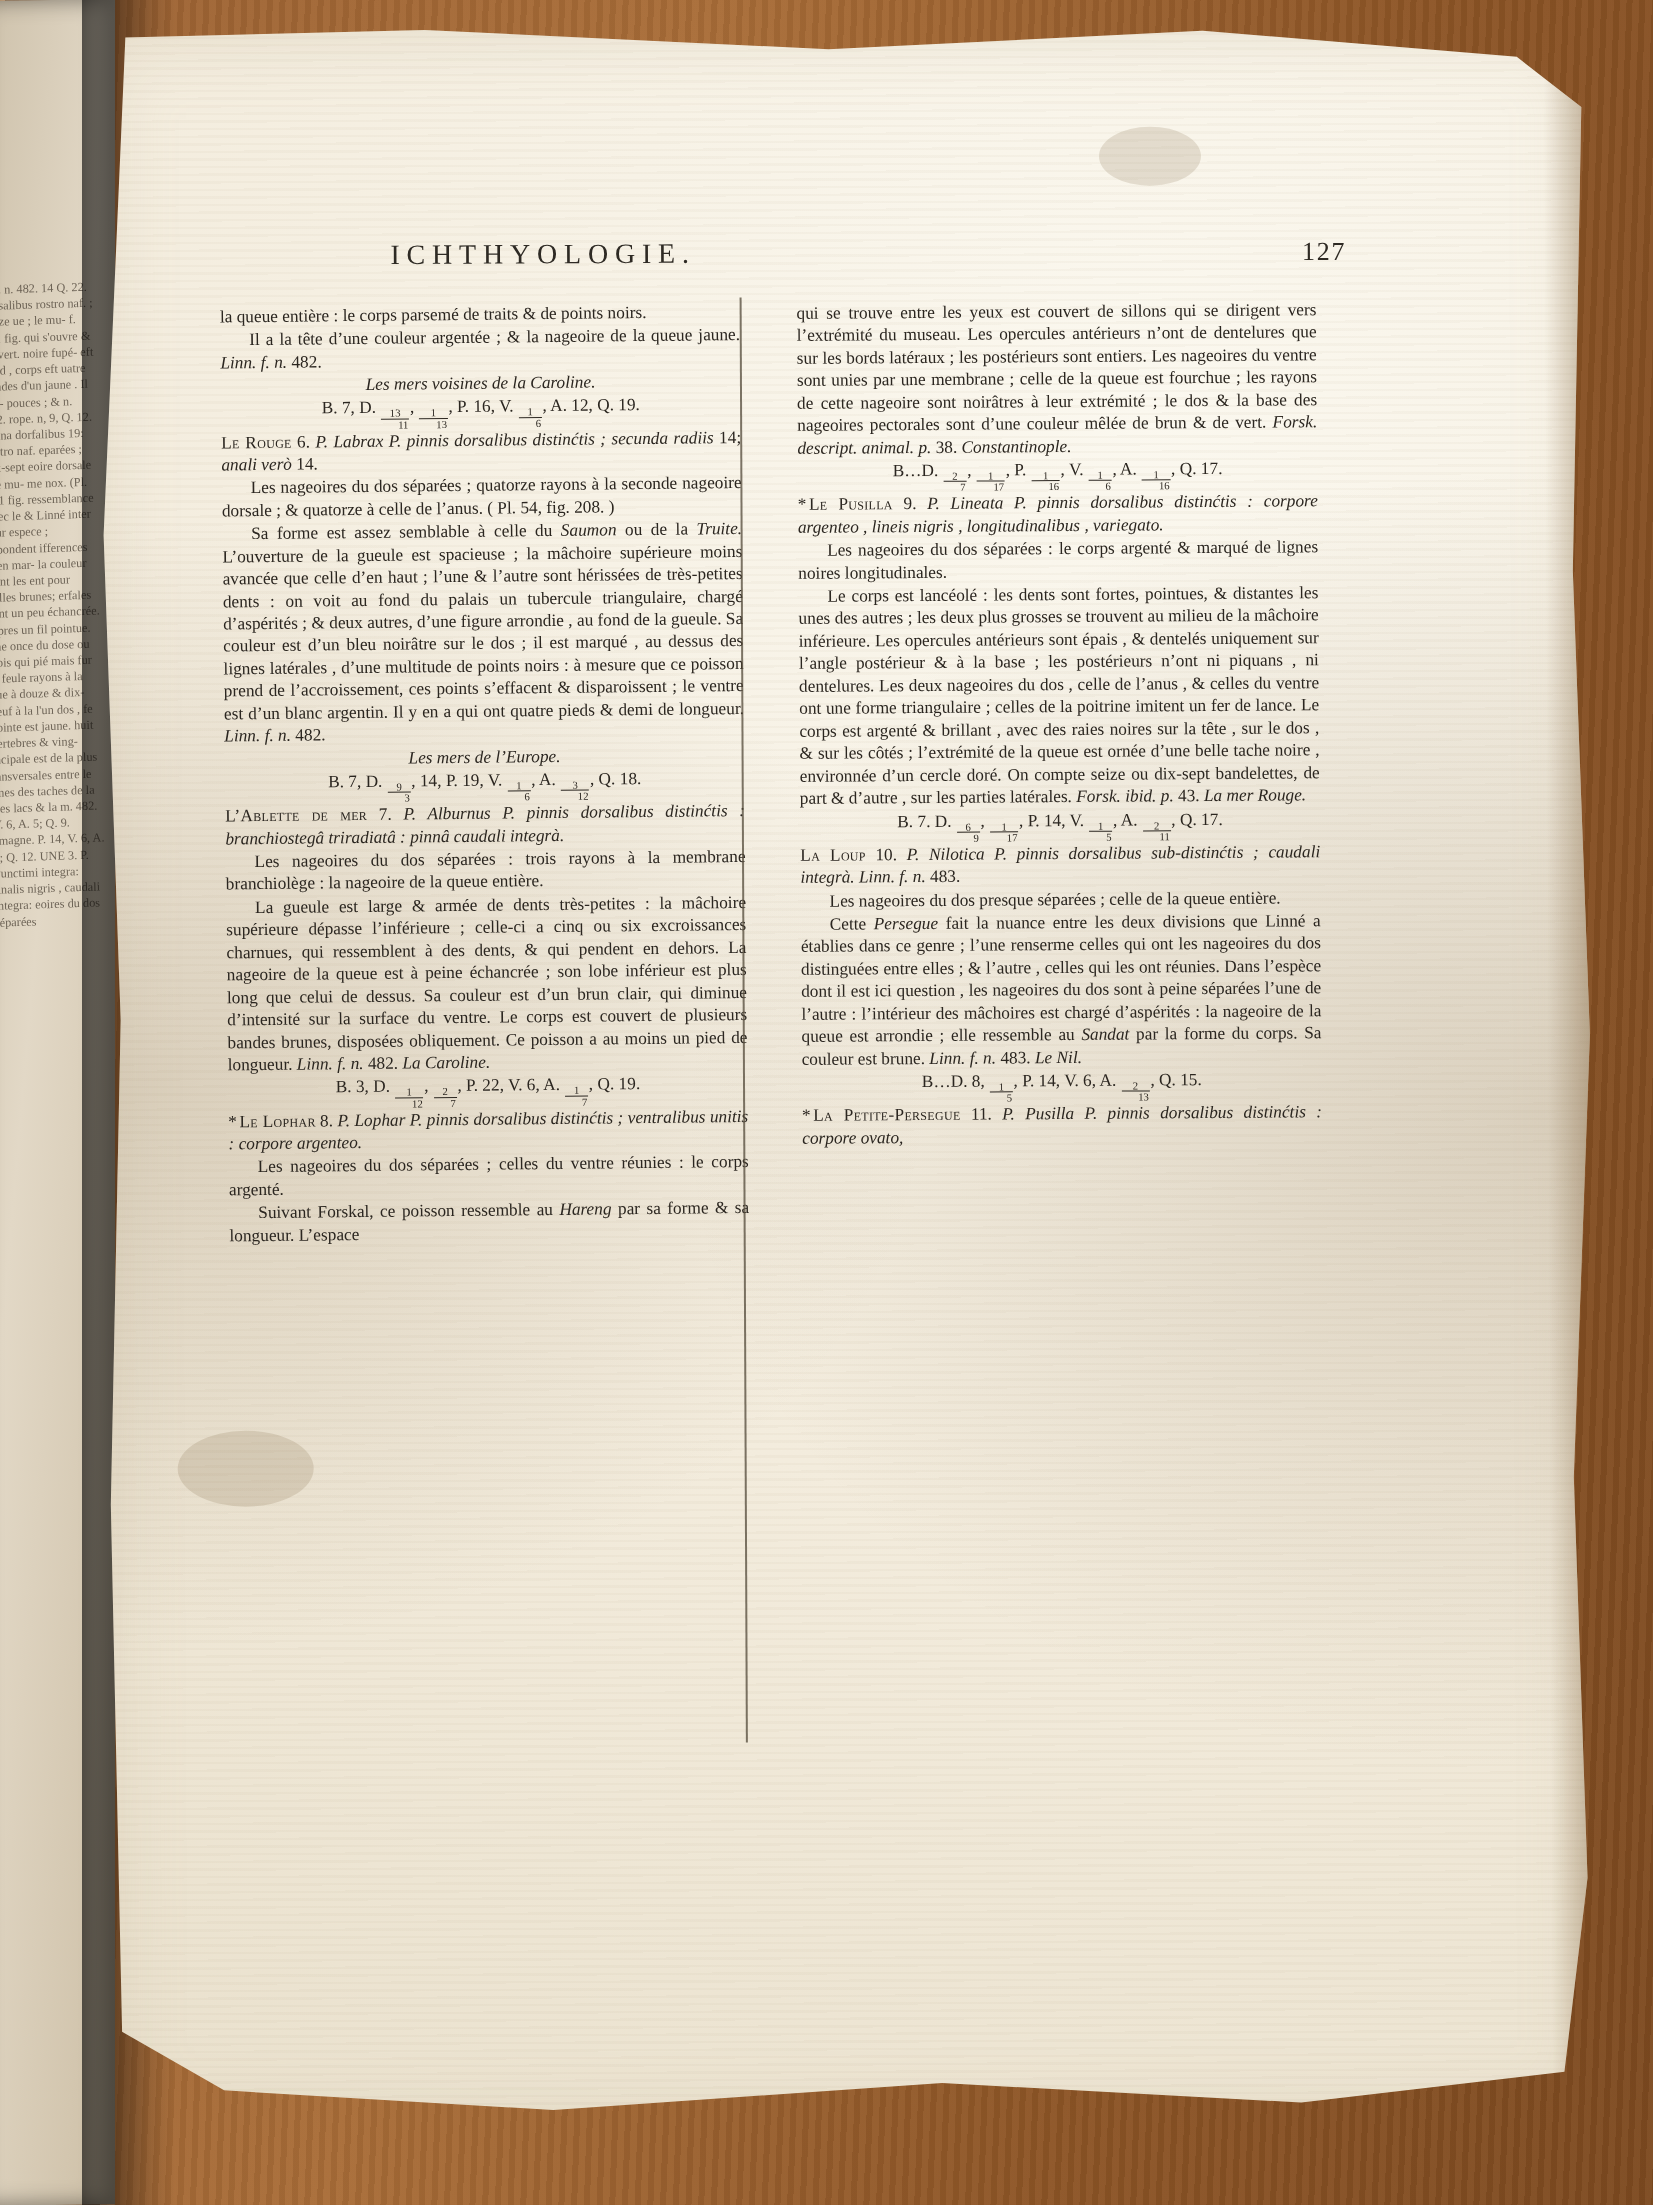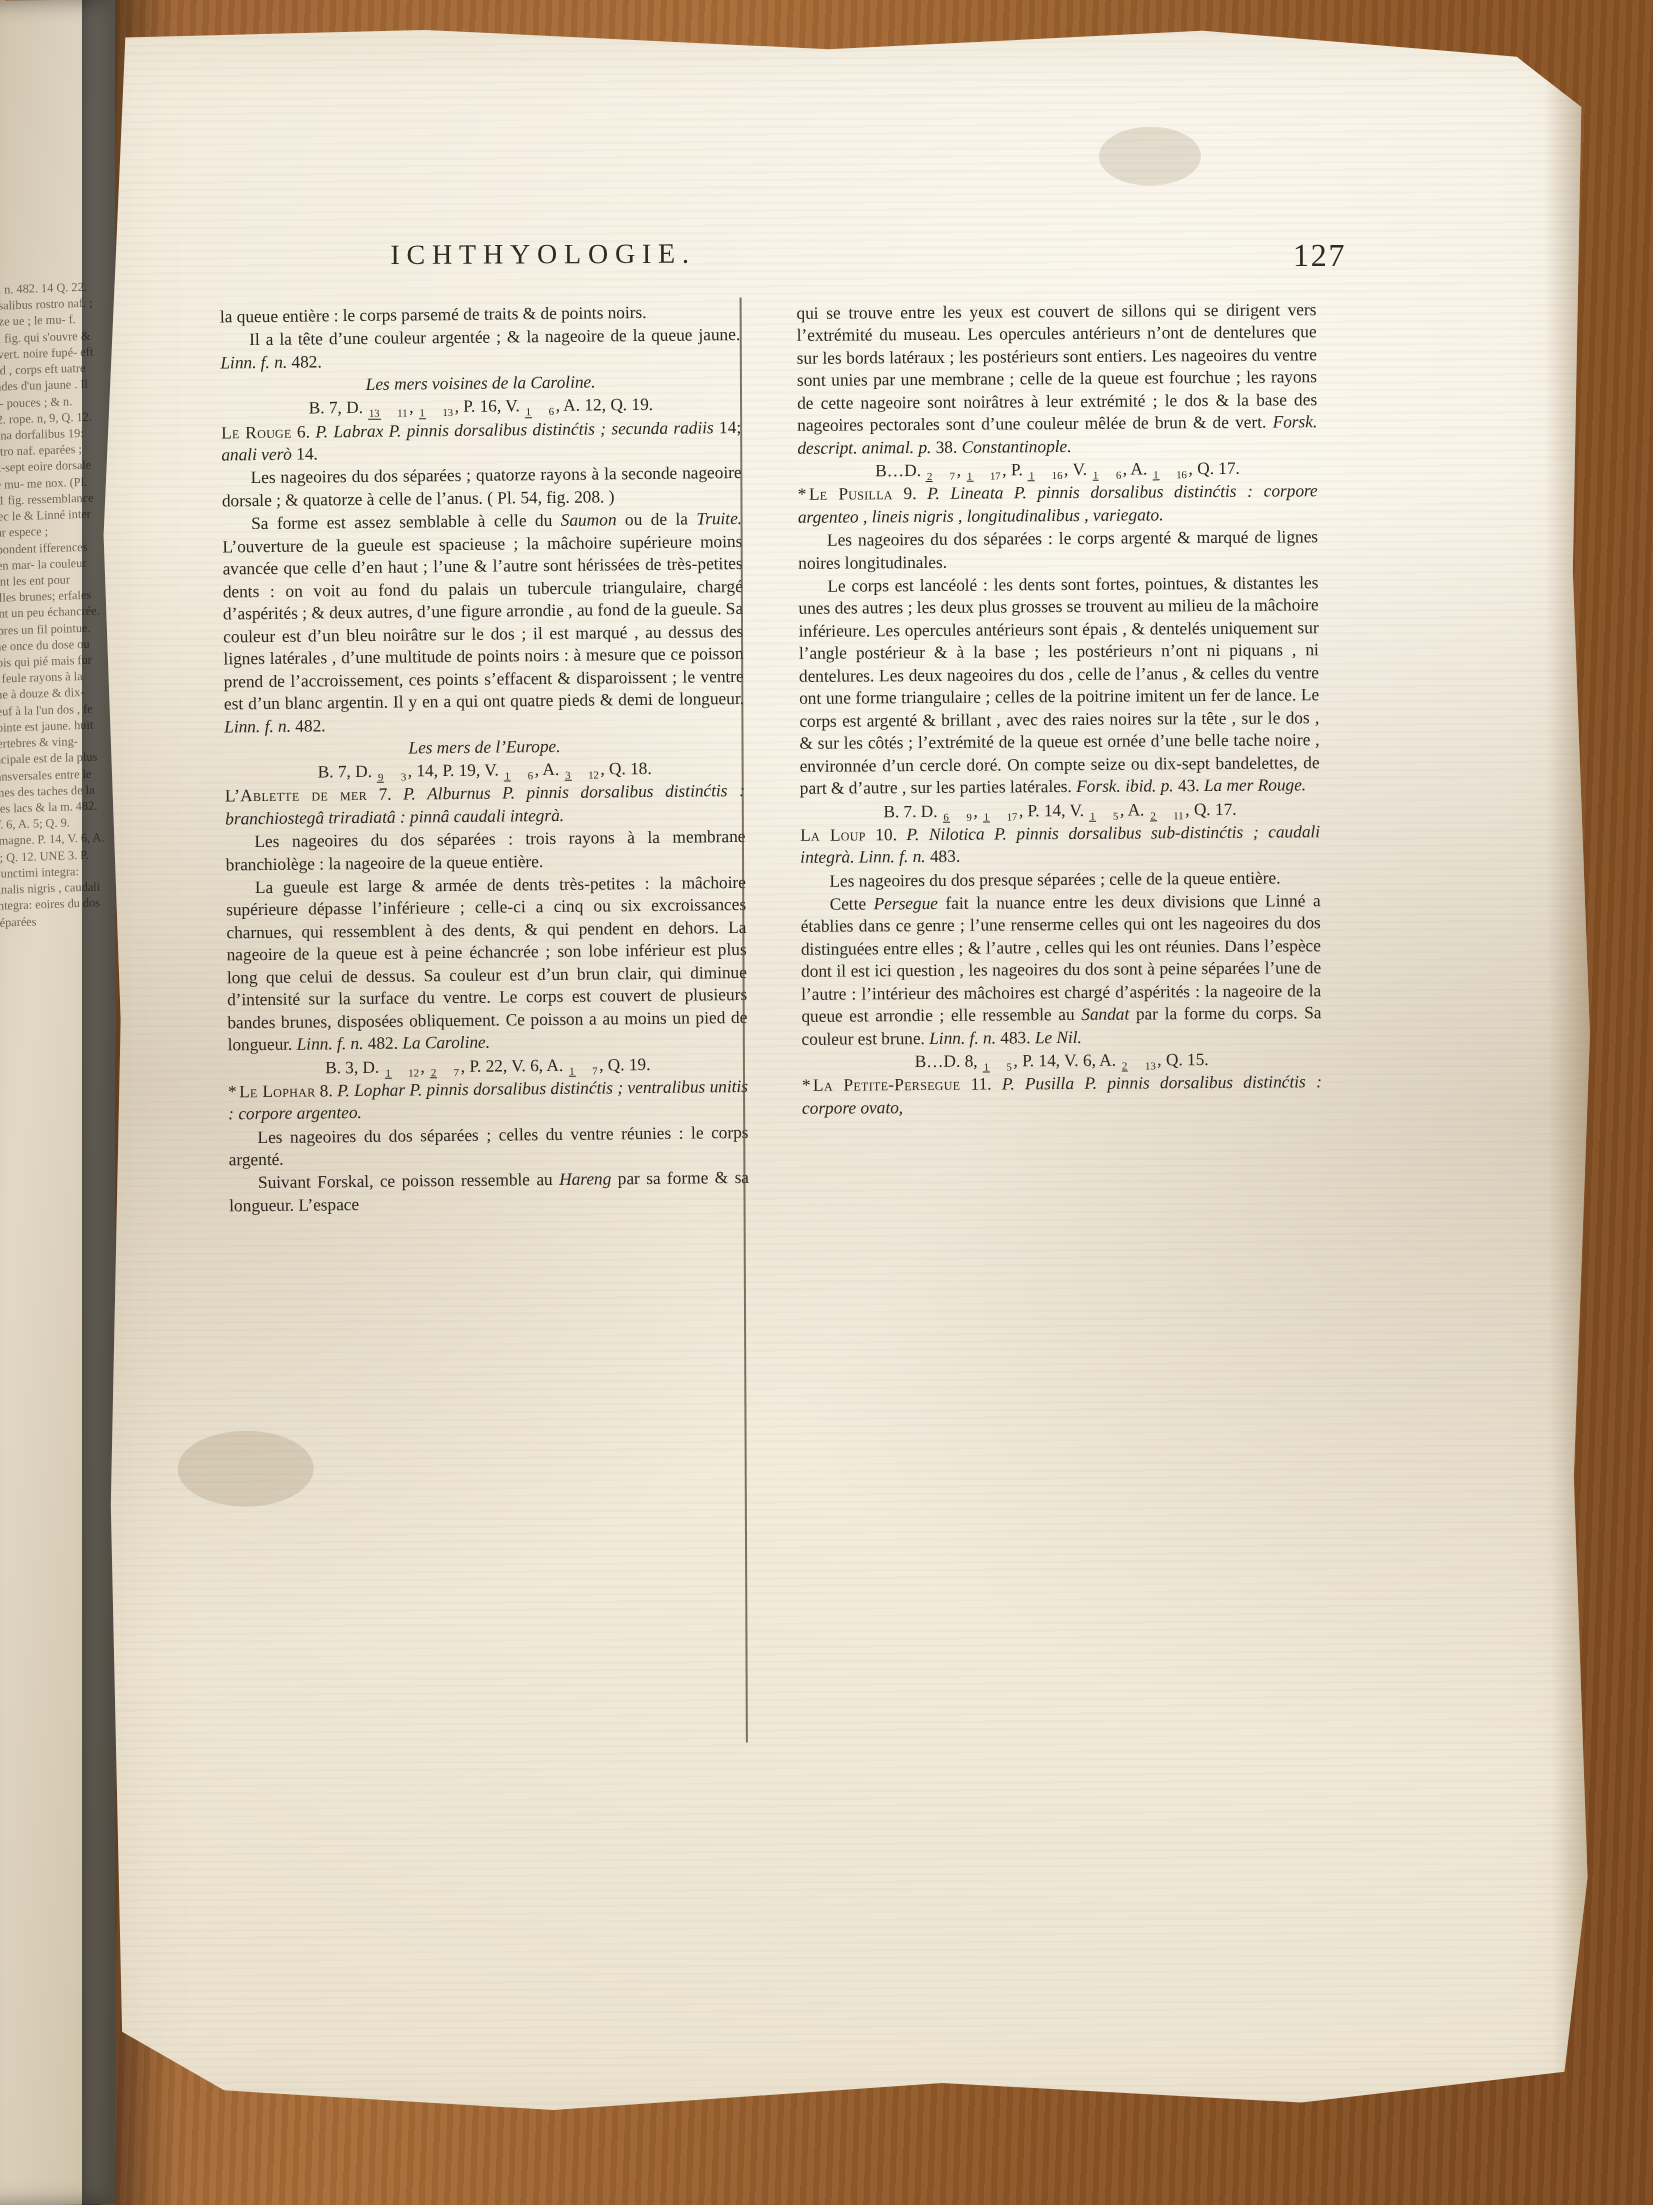--- a/index.html
+++ b/index.html
@@ -112,21 +112,21 @@
     top: 0;
     font-size: 28px;
     letter-spacing: 6.8px;
     color: #2e2a24;
     font-variant: small-caps;
   }
   .folio {
     position: absolute;
     right: -18.7px;
     top: 1.7px;
-    font-size: 32px;
+    font-size: 26px;
     letter-spacing: 1.7px;
     color: #2e2a24;
   }
   .columns {
     position: relative;
     display: flex;
     margin-top: 12px;
   }
   .col {
     width: 520px;
@@ -147,21 +147,21 @@
     background: #514838;
     opacity: 0.75;
   }
   p { margin: 0 0 0.8px 0; text-indent: 29px; }
   p.noind { text-indent: 0; }
   p.center { text-align: center; text-indent: 0; }
   .it { font-style: italic; }
   .sc { font-variant: small-caps; letter-spacing: 0.3px; }
   .frac {
     display: inline-flex;
-    flex-direction: row;
+    flex-direction: column;
     vertical-align: -0.38em;
     font-size: 0.62em;
     line-height: 0.95;
     text-align: center;
     margin: 0 0.8px;
   }
   .frac .num { border-bottom: 0.8px solid #2b2620; padding: 0 0.8px; }
   .frac .den { padding: 0 0.8px; margin-left: 16px; }
   .star { margin-right: 2.5px; }
   .blot {

